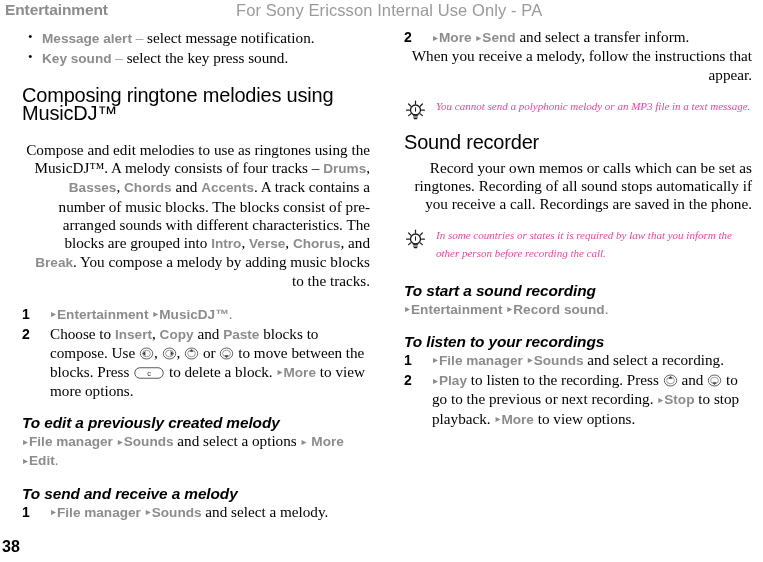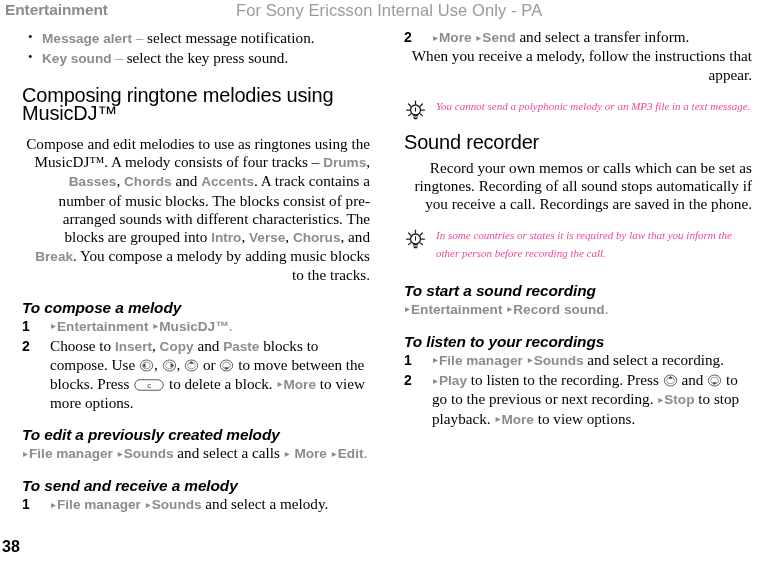--- a/index.html
+++ b/index.html
@@ -201,27 +201,26 @@
     </li>
     <li>
       <span class="ui">Key sound</span><span class="ui-plain"> – </span><span>select the key press sound.</span>
     </li>
   </ul>
 
   <div class="gap-lg"></div>
 
   <h2 class="sec">Composing ringtone melodies using MusicDJ™</h2>
 
-  <div class="body-text" style="margin-top:13px;">
+  <div class="body-text" style="margin-top:19px;">
     <span>Compose and edit melodies to use as ringtones using the MusicDJ™. A melody consists of four tracks – </span><span class="ui">Drums</span><span>, </span><span class="ui">Basses</span><span>, </span><span class="ui">Chords</span><span> and </span><span class="ui">Accents</span><span>. A track contains a number of music blocks. The blocks consist of pre-arranged sounds with different characteristics. The blocks are grouped into </span><span class="ui">Intro</span><span>, </span><span class="ui">Verse</span><span>, </span><span class="ui">Chorus</span><span>, and </span><span class="ui">Break</span><span>. You compose a melody by adding music blocks to the tracks.</span>
   </div>
 
   <div class="gap-md"></div>
 
-  <h3 class="task">To compose a melody</h3>
 
   <div class="steps">
     <div class="step">
       <span class="step-num">1</span>
       <span class="arrow">▸</span><span class="ui">Entertainment</span>
       <span class="arrow">▸</span><span class="ui">MusicDJ™</span><span class="ui-plain">.</span>
     </div>
 
     <div class="step" style="margin-top:1px;">
       <span class="step-num">2</span><span>Choose to </span><span class="ui">Insert</span><span>, </span><span class="ui">Copy</span><span> and </span><span class="ui">Paste</span><span> blocks to compose. Use </span><span class="key-nav"><svg viewBox="0 0 20 18" width="15" height="13">
@@ -245,21 +244,21 @@
             <text x="20" y="13.2" font-family="Liberation Sans, sans-serif" font-size="10" fill="#333" text-anchor="middle">c</text>
           </svg></span><span> to delete a block. </span><span class="arrow">▸</span><span class="ui">More</span><span> to view more options.</span>
     </div>
   </div>
 
   <div class="gap-md"></div>
 
   <h3 class="task">To edit a previously created melody</h3>
   <div class="proc">
     <span class="arrow">▸</span><span class="ui">File manager</span>
-    <span class="arrow">▸</span><span class="ui">Sounds</span><span> and select a calls </span><span class="arrow">▸</span>
+    <span class="arrow">▸</span><span class="ui">Sounds</span><span> and select a options </span><span class="arrow">▸</span>
     <span class="ui">More</span>
     <span class="arrow">▸</span><span class="ui">Edit</span><span class="ui-plain">.</span>
   </div>
 
   <div class="gap-md"></div>
 
   <h3 class="task">To send and receive a melody</h3>
   <div class="steps">
     <div class="step">
       <span class="step-num">1</span>

